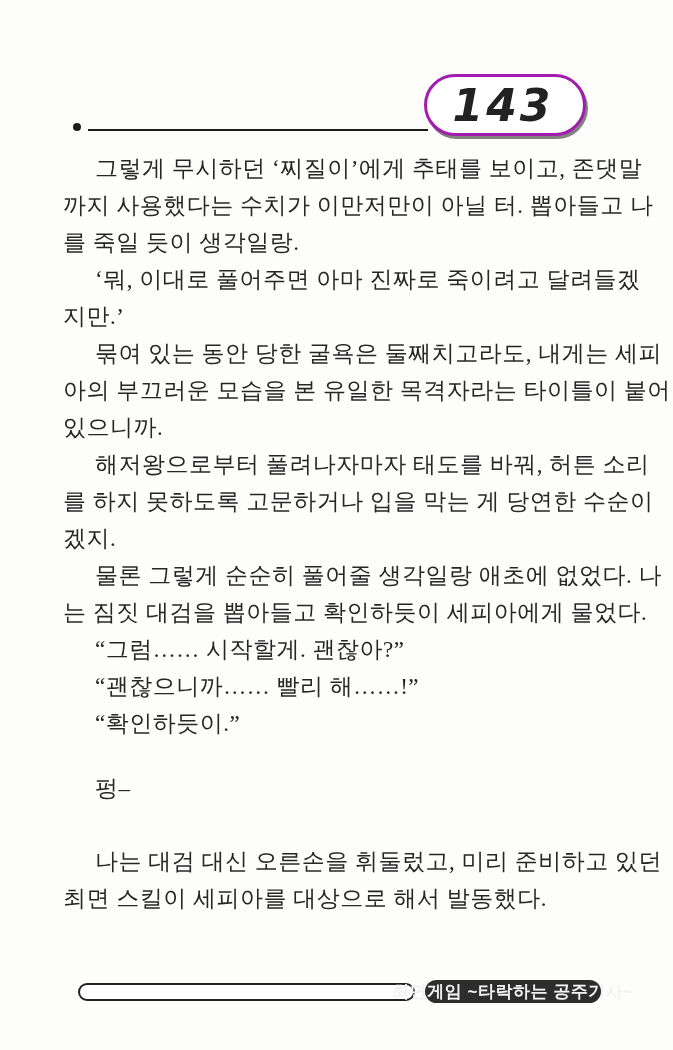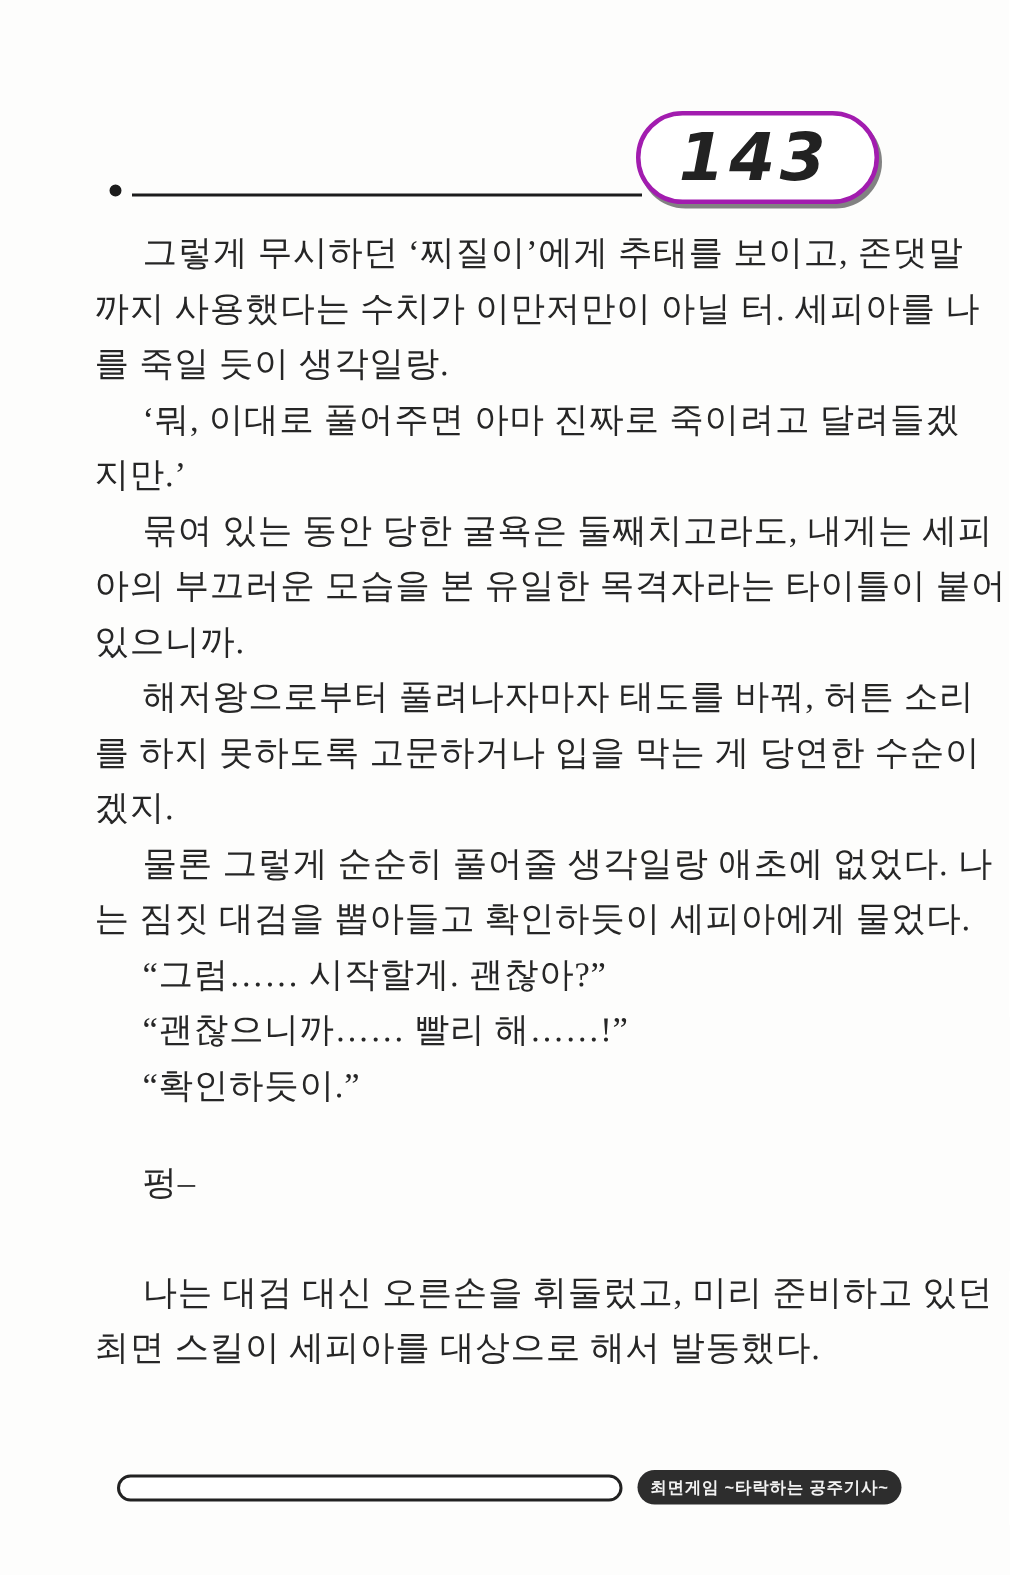--- a/index.html
+++ b/index.html
@@ -84,42 +84,42 @@
     border-radius:10px;
   }
   .title-badge{
     position:absolute;
     left:425px; top:980px;
     width:176px; height:23px;
     background:var(--badge-bg);
     border-radius:12px;
     color:var(--badge-text);
     font-family:"Liberation Sans","DejaVu Sans",sans-serif;
-    font-size:11px;
+    font-size:17px;
     font-weight:bold;
     letter-spacing:0.5px;
     display:flex; align-items:center; justify-content:center;
     white-space:nowrap;
   }
 </style>
 </head>
 <body>
 
 <div class="page">
 
   <div class="header-ring"></div>
   <div class="header-line"></div>
   <div class="page-pill">
     <span class="page-number">143</span>
   </div>
 
   <div class="body-text">
       <p class="para">
         <span class="line first">그렇게 무시하던 ‘찌질이’에게 추태를 보이고, 존댓말</span>
-        <span class="line">까지 사용했다는 수치가 이만저만이 아닐 터. 세피아를 나</span>
+        <span class="line">까지 사용했다는 수치가 이만저만이 아닐 터. 뽑아들고 나</span>
         <span class="line">를 죽일 듯이 생각일랑.</span>
       </p>
       <p class="para">
         <span class="line first">‘뭐, 이대로 풀어주면 아마 진짜로 죽이려고 달려들겠</span>
         <span class="line">지만.’</span>
       </p>
       <p class="para">
         <span class="line first">묶여 있는 동안 당한 굴욕은 둘째치고라도, 내게는 세피</span>
         <span class="line">아의 부끄러운 모습을 본 유일한 목격자라는 타이틀이 붙어</span>
         <span class="line">있으니까.</span>

